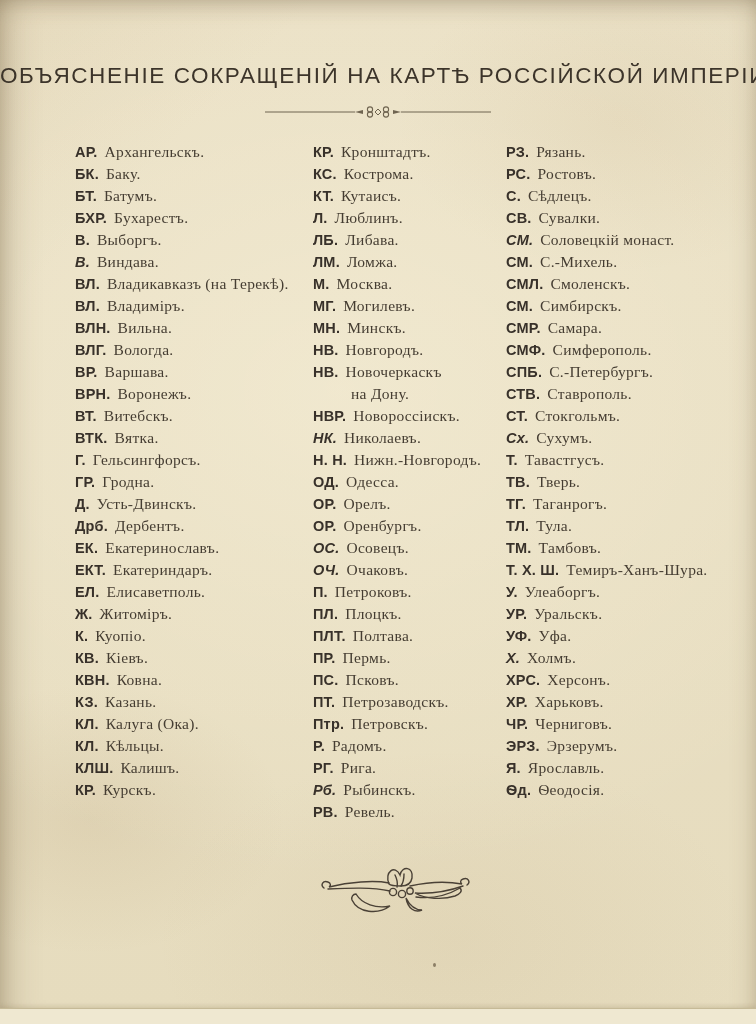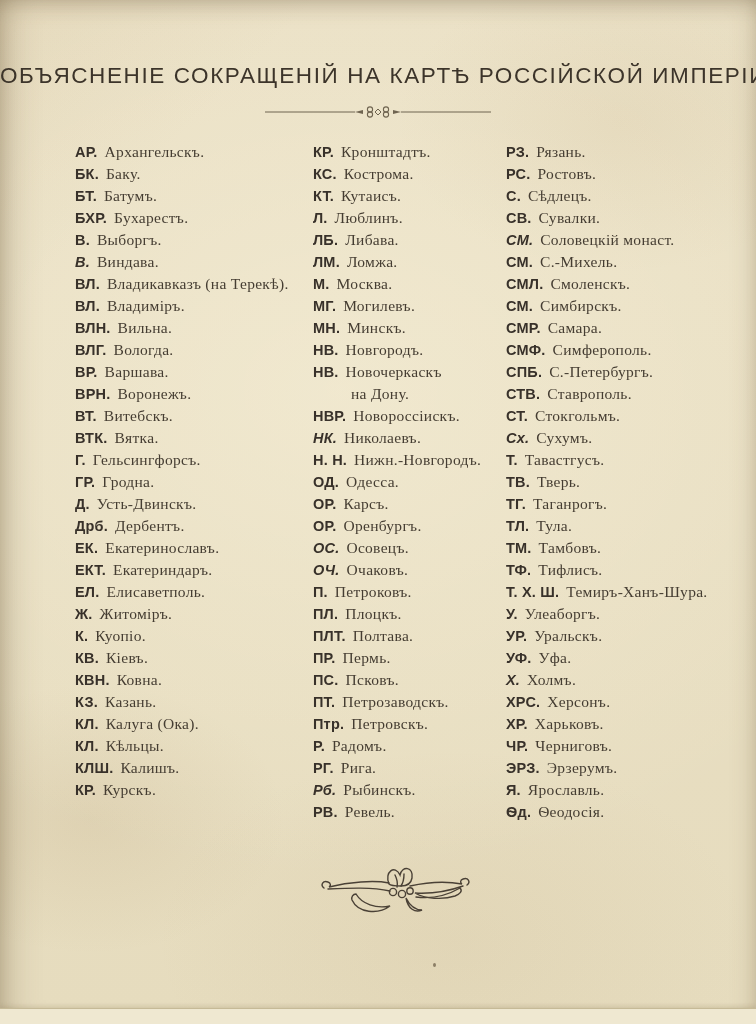--- a/index.html
+++ b/index.html
@@ -137,21 +137,21 @@
         <div class="row"><span class="abbr">М.</span><span class="city">Москва.</span></div>
         <div class="row"><span class="abbr">МГ.</span><span class="city">Могилевъ.</span></div>
         <div class="row"><span class="abbr">МН.</span><span class="city">Минскъ.</span></div>
         <div class="row"><span class="abbr">НВ.</span><span class="city">Новгородъ.</span></div>
         <div class="row"><span class="abbr">НВ.</span><span class="city">Новочеркаскъ</span></div>
         <div class="row cont city">на Дону.</div>
         <div class="row"><span class="abbr">НВР.</span><span class="city">Новороссіискъ.</span></div>
         <div class="row"><span class="abbr it">НК.</span><span class="city">Николаевъ.</span></div>
         <div class="row"><span class="abbr">Н. Н.</span><span class="city">Нижн.-Новгородъ.</span></div>
         <div class="row"><span class="abbr">ОД.</span><span class="city">Одесса.</span></div>
-        <div class="row"><span class="abbr">ОР.</span><span class="city">Карсъ.</span></div>
+        <div class="row"><span class="abbr">ОР.</span><span class="city">Орелъ.</span></div>
         <div class="row"><span class="abbr">ОР.</span><span class="city">Оренбургъ.</span></div>
         <div class="row"><span class="abbr it">ОС.</span><span class="city">Осовецъ.</span></div>
         <div class="row"><span class="abbr it">ОЧ.</span><span class="city">Очаковъ.</span></div>
         <div class="row"><span class="abbr">П.</span><span class="city">Петроковъ.</span></div>
         <div class="row"><span class="abbr">ПЛ.</span><span class="city">Плоцкъ.</span></div>
         <div class="row"><span class="abbr">ПЛТ.</span><span class="city">Полтава.</span></div>
         <div class="row"><span class="abbr">ПР.</span><span class="city">Пермь.</span></div>
         <div class="row"><span class="abbr">ПС.</span><span class="city">Псковъ.</span></div>
         <div class="row"><span class="abbr">ПТ.</span><span class="city">Петрозаводскъ.</span></div>
         <div class="row"><span class="abbr">Птр.</span><span class="city">Петровскъ.</span></div>
@@ -173,21 +173,20 @@
         <div class="row"><span class="abbr">СМФ.</span><span class="city">Симферополь.</span></div>
         <div class="row"><span class="abbr">СПБ.</span><span class="city">С.-Петербургъ.</span></div>
         <div class="row"><span class="abbr">СТВ.</span><span class="city">Ставрополь.</span></div>
         <div class="row"><span class="abbr">СТ.</span><span class="city">Стокгольмъ.</span></div>
         <div class="row"><span class="abbr it">Сх.</span><span class="city">Сухумъ.</span></div>
         <div class="row"><span class="abbr">Т.</span><span class="city">Тавастгусъ.</span></div>
         <div class="row"><span class="abbr">ТВ.</span><span class="city">Тверь.</span></div>
         <div class="row"><span class="abbr">ТГ.</span><span class="city">Таганрогъ.</span></div>
         <div class="row"><span class="abbr">ТЛ.</span><span class="city">Тула.</span></div>
         <div class="row"><span class="abbr">ТМ.</span><span class="city">Тамбовъ.</span></div>
-        <div class="row"><span class="abbr">ТФ.</span><span class="city">Тифлисъ.</span></div>
         <div class="row"><span class="abbr">Т. Х. Ш.</span><span class="city">Темиръ-Ханъ-Шура.</span></div>
         <div class="row"><span class="abbr">У.</span><span class="city">Улеаборгъ.</span></div>
         <div class="row"><span class="abbr">УР.</span><span class="city">Уральскъ.</span></div>
         <div class="row"><span class="abbr">УФ.</span><span class="city">Уфа.</span></div>
         <div class="row"><span class="abbr it">Х.</span><span class="city">Холмъ.</span></div>
         <div class="row"><span class="abbr">ХРС.</span><span class="city">Херсонъ.</span></div>
         <div class="row"><span class="abbr">ХР.</span><span class="city">Харьковъ.</span></div>
         <div class="row"><span class="abbr">ЧР.</span><span class="city">Черниговъ.</span></div>
         <div class="row"><span class="abbr">ЭРЗ.</span><span class="city">Эрзерумъ.</span></div>
         <div class="row"><span class="abbr">Я.</span><span class="city">Ярославль.</span></div>

